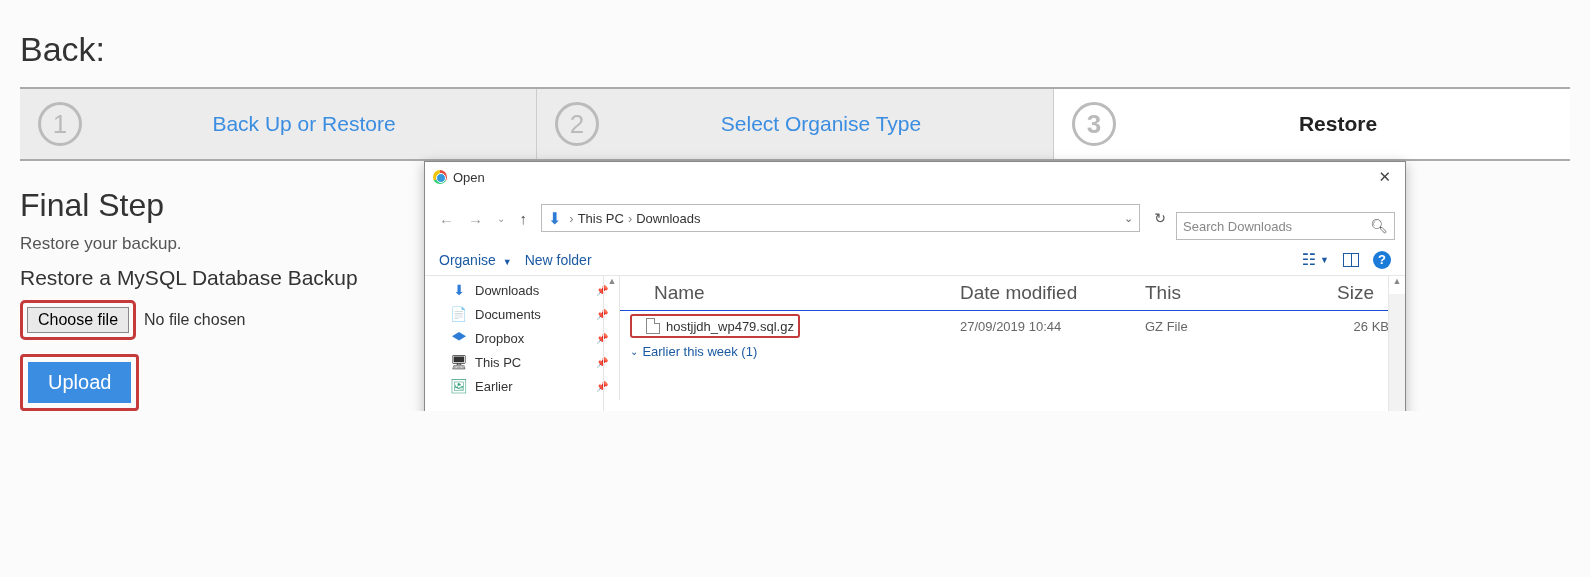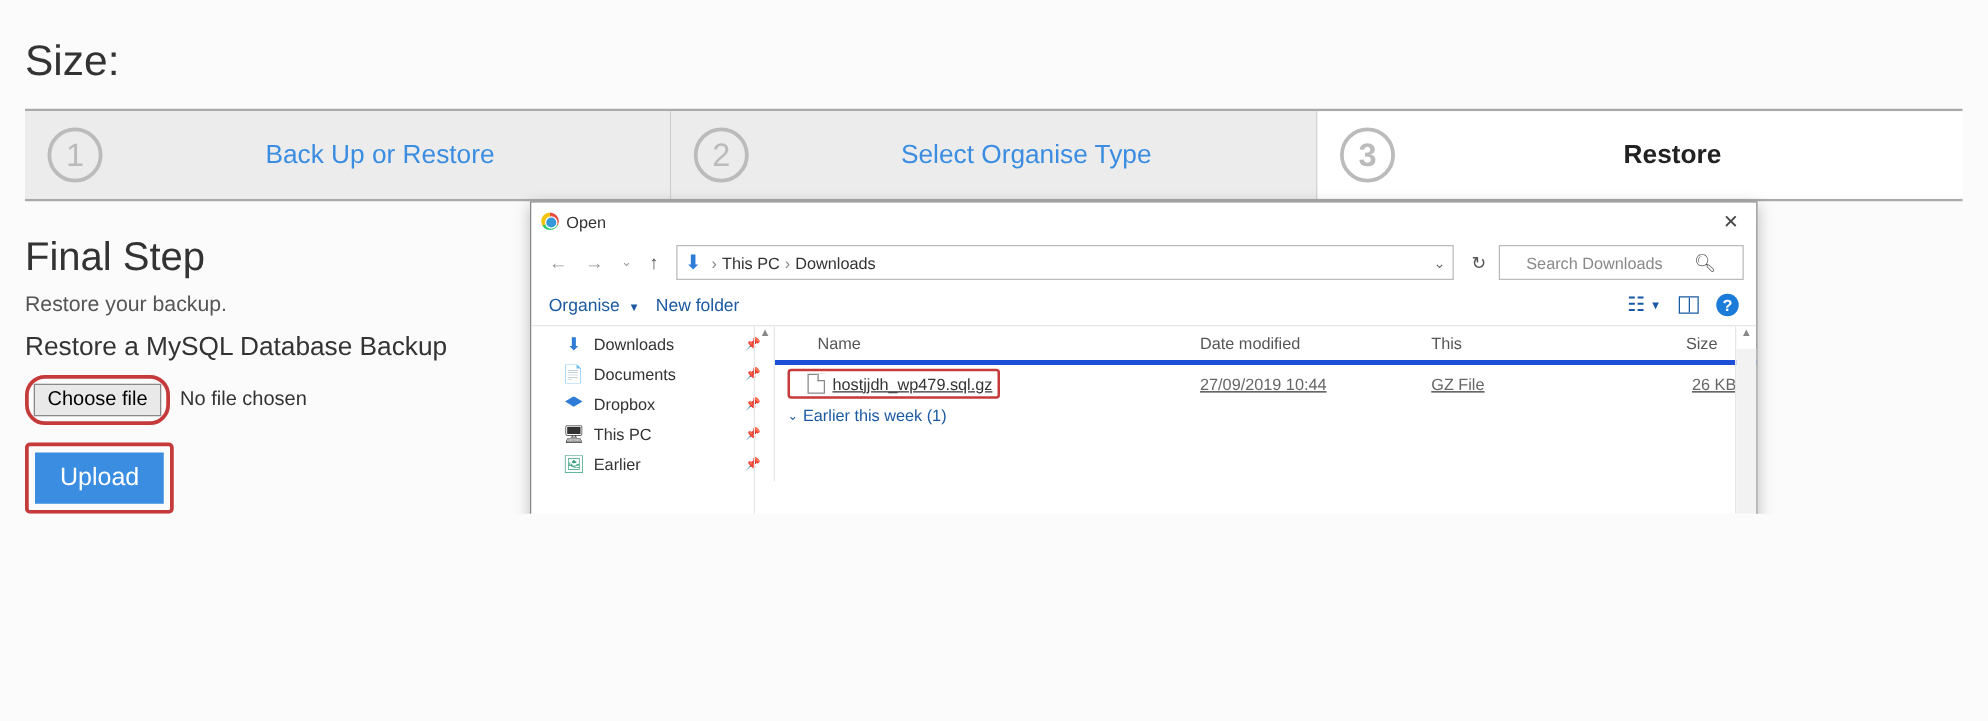--- a/index.html
+++ b/index.html
@@ -16,41 +16,41 @@
   .step.active .label { color: #222; font-weight: 700; }
   .step:last-child { border-right: none; }
 
   .final-area { position: relative; padding-top: 26px; }
   .final-title { font-size: 32px; font-weight: 400; margin-bottom: 10px; }
   .final-sub { font-size: 17px; color: #555; margin-bottom: 12px; }
   .final-heading { font-size: 21px; font-weight: 400; margin-bottom: 10px; }
 
   .choose-line { display: flex; align-items: center; gap: 8px; }
   .choose-btn { background: #e9e9e9; border: 1px solid #888; font-size: 16px; padding: 3px 10px; cursor: pointer; }
-  .choose-highlight { border: 3px solid #c53b3b; border-radius: 16px; padding: 4px; display: inline-block; }
+  .choose-highlight { border: 3px solid #c53b3b; border-radius: 5px; padding: 4px; display: inline-block; }
 
   .upload-highlight { border: 3px solid #c53b3b; border-radius: 4px; padding: 5px; display: inline-block; margin-top: 14px; }
   .upload-btn { background: #3a8de0; color: #fff; border: none; padding: 9px 20px; font-size: 20px; cursor: pointer; }
 
   
   .dialog { position: absolute; left: 404px; top: 0; width: 982px; background: #fff; border: 1px solid #888; box-shadow: 0 3px 12px rgba(0,0,0,.25); font-family: "Segoe UI", Tahoma, sans-serif; }
   .dlg-title { display: flex; align-items: center; padding: 4px 8px; font-size: 13px; }
   .dlg-title .chrome-ico { width: 14px; height: 14px; border-radius: 50%; background: conic-gradient(#e74c3c 0 33%, #2ecc71 33% 66%, #f1c40f 66% 100%); margin-right: 6px; position: relative; }
   .dlg-title .chrome-ico::after { content:""; position:absolute; left:3px; top:3px; width:8px; height:8px; background:#3498db; border:1.5px solid #fff; border-radius:50%; }
   .dlg-title .close { margin-left: auto; font-size: 15px; cursor: pointer; padding: 2px 6px; color:#444; }
 
   .dlg-nav { display: flex; align-items: center; padding: 4px 10px; gap: 6px; }
   .navarrow { color: #999; font-size: 15px; padding: 2px 4px; }
   .uparrow { color: #555; }
   .path-box { flex: 1; border: 1px solid #bbb; height: 28px; display: flex; align-items: center; padding: 0 6px; font-size: 13px; margin: 0 4px; }
   .path-box .down-ico { color:#2e7cd6; margin-right:4px; font-size:16px; }
   .path-box .sep { color:#888; margin:0 4px; }
   .path-box .chev { margin-left:auto; color:#666; font-size:11px; }
   .refresh-btn { font-size:14px; color:#555; padding:2px 4px; }
-  .search-box { width: 196px; border: 1px solid #bbb; height: 28px; display: flex; align-items: center; padding: 0 21px; font-size: 13px; color: #888; }
+  .search-box { width: 219px; border: 1px solid #bbb; height: 28px; display: flex; align-items: center; padding: 0 6px; font-size: 13px; color: #888; margin-top: 16px; }
   .search-box .mag { margin-left: auto; font-size: 14px; color:#555; }
 
   .dlg-toolbar { display:flex; align-items:center; padding: 6px 14px; font-size: 14px; border-bottom:1px solid #e6e6e6; }
   .dlg-toolbar .org { color:#1b5aa3; margin-right: 13px; }
   .dlg-toolbar .org .tri { font-size:9px; margin-left:3px; }
   .dlg-toolbar .nf { color:#1b5aa3; }
   .dlg-toolbar .right { margin-left:auto; display:flex; align-items:center; gap:14px; }
   .dlg-toolbar .view-ico { color:#1b5aa3; font-size:16px; }
   .dlg-toolbar .view-tri { font-size:9px; color:#1b5aa3; margin-left:-10px; }
   .dlg-toolbar .grid-ico { width:16px; height:14px; border:1px solid #1b5aa3; display:inline-block; position:relative; }
@@ -65,28 +65,28 @@
   .ico-down { color:#2e7cd6; }
   .ico-doc { color:#4a90d9; }
   .ico-drop { background:linear-gradient(#2e7cd6,#2e7cd6); clip-path: polygon(50% 0,100% 35%,50% 70%,0 35%); width:14px; height:12px; }
   .ico-pc { color:#333; }
   .ico-pic { color:#37a07b; }
   .side-scroll { position:absolute; right:0; top:0; width:17px; height:100%; border-left:1px solid #e6e6e6; }
   .side-scroll .up, .side-scroll .down { height:18px; text-align:center; font-size:9px; color:#888; }
   .sidebar-wrap { position:relative; height:100%; }
 
   .file-area { flex:1; position:relative; }
-  .col-head { display:flex; font-size:13px; color:#555; border-bottom:4px solid #1d4ed8; }
+  .col-head { display:flex; font-size:19px; color:#555; border-bottom:1px solid #1d4ed8; }
   .col-head > div { padding: 6px 10px; border-right:1px solid transparent; }
   .col-name { flex:0 0 330px; padding-left: 34px !important; }
   .col-date { flex:0 0 185px; }
   .col-type { flex:0 0 160px; }
   .col-size { flex:0 0 90px; text-align:right; }
 
-  .file-row { display:flex; align-items:center; font-size:13px; color:#333; padding: 3px 0 3px 10px; text-decoration: underline; }
+  .file-row { display:flex; align-items:center; font-size:13px; color:#333; padding: 3px 0 3px 10px; }
   .file-row .fn-cell { flex:0 0 330px; display:flex; align-items:center; }
   .file-row .fico { width:14px; height:16px; border:1px solid #888; margin:0 6px 0 10px; background:#fff; position:relative; }
   .file-row .fico::before { content:""; position:absolute; right:-1px; top:-1px; width:5px; height:5px; background:#fff; border-left:1px solid #888; border-bottom:1px solid #888; }
   .file-highlight { border: 2.5px solid #c53b3b; border-radius:3px; padding: 2px 4px; display:flex; align-items:center; }
   .file-row .dm-cell { flex:0 0 185px; color:#666; }
   .file-row .ty-cell { flex:0 0 160px; color:#666; }
   .file-row .sz-cell { flex:0 0 90px; text-align:right; color:#666; padding-right:6px; }
 
   .group-row { display:flex; align-items:center; font-size:13px; color:#1b5aa3; padding: 3px 0 3px 10px; }
   .group-row .chev { font-size:10px; margin-right:4px; }
@@ -105,21 +105,21 @@
   .filter-select { width:230px; height:26px; border:1px solid #bbb; background:#efefef; font-size:13px; padding:0 6px; display:flex; align-items:center; justify-content:space-between; }
   .filter-select .chev { font-size:10px; color:#555; }
   .btn-row { display:flex; justify-content:flex-end; gap:12px; margin-top: 16px; }
   .win-btn { width:100px; height:28px; border:1px solid #aaa; background:#e9e9e9; font-size:14px; cursor:pointer; }
   .win-btn.primary { border:1.5px solid #1b7bd8; background:#e9e9e9; }
 </style>
 </head>
 <body>
 
 <div class="page">
-  <h1 class="h-steps">Size:</h1>
+  <h1 class="h-steps">Back:</h1>
 
   <div class="steps-bar">
     <div class="step">
       <div class="num">1</div>
       <div class="label">Back Up or Restore</div>
     </div>
     <div class="step">
       <div class="num">2</div>
       <div class="label">Select Organise Type</div>
     </div>

